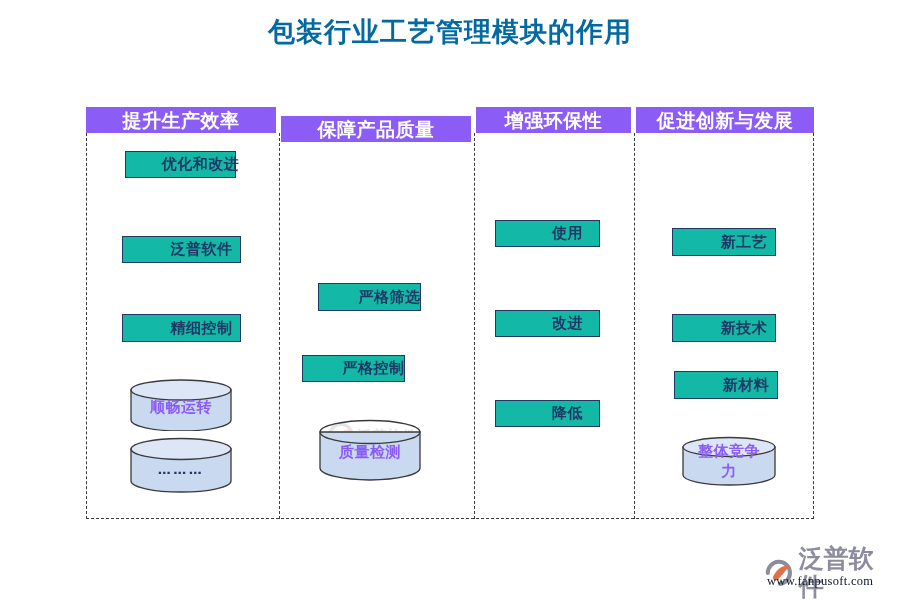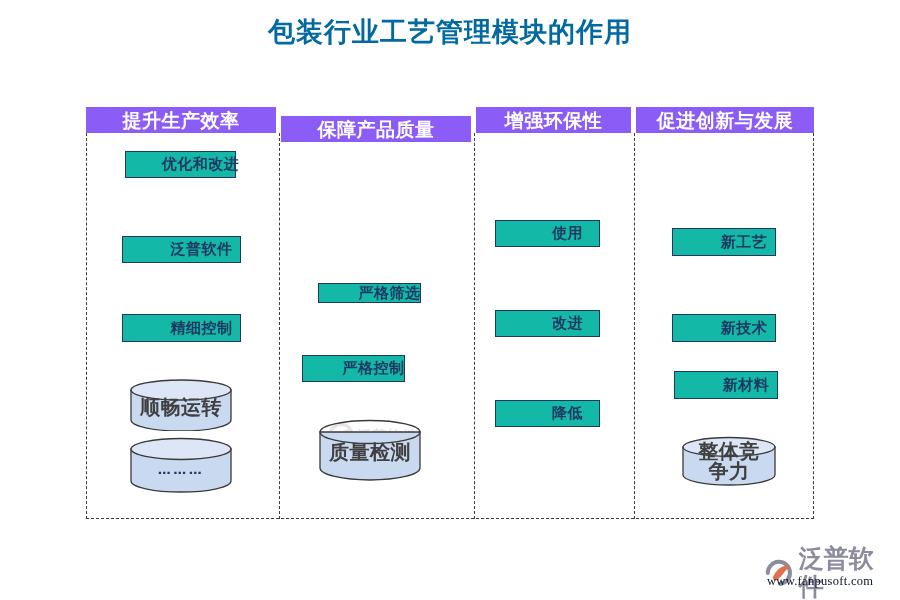--- a/index.html
+++ b/index.html
@@ -110,22 +110,22 @@
   }
   .cyl .cyl-label {
     position: absolute;
     left: 0;
     top: 0;
     width: 100%;
     height: 100%;
     display: flex;
     align-items: center;
     justify-content: center;
-    color: #404040;
-    font-size: 20px;
+    color: #8b5cf6;
+    font-size: 15px;
     font-weight: 700;
     text-align: center;
     line-height: 19px;
     letter-spacing: 0.5px;
     padding-top: 5px;
     box-sizing: border-box;
   }
   .cyl .cyl-label.dots {
     color: #1F3864;
     letter-spacing: 2.5px;
@@ -209,21 +209,21 @@
   </div>
 
   <div class="cyl" style="left:43px;top:330px;width:104px;height:56px;">
     <svg class="cyl-svg" width="104" height="56" viewBox="0 0 104 56">
       <path d="M2 12 L2 44 A50 11 0 0 0 102 44 L102 12 Z" fill="#C9D9F0" stroke="#3A3A3A" stroke-width="1.3"></path>
       <ellipse cx="52" cy="12" rx="50" ry="10.5" fill="#DCE6F7" stroke="#3A3A3A" stroke-width="1.3"></ellipse>
     </svg>
     <div class="cyl-label dots">………</div>
   </div>
 
-  <div class="node-box" style="left:232px;top:176px;width:103px;height:20px;">严格筛选</div>
+  <div class="node-box" style="left:232px;top:176px;width:103px;height:28px;">严格筛选</div>
 
   <div class="node-box" style="left:216px;top:248px;width:103px;height:27px;">严格控制</div>
 
   <svg class="wm" style="left:240px;top:315px;" width="106" height="26" viewBox="0 0 106 26">
     <path d="M4 13 A11 11 0 1 1 17 24" fill="none" stroke="#8C8C9E" stroke-width="3.4"></path>
     <path d="M9 18 C13 9, 20 6, 25 8 C20 14, 16 19, 12 21 Z" fill="#E0704A"></path>
     <text x="31" y="19" font-family="DejaVu Sans, sans-serif" font-size="15" font-weight="700" fill="#8C8C9E">泛普软件</text>
   </svg>
 
   <div class="cyl" style="left:232px;top:312px;width:104px;height:62px;">

